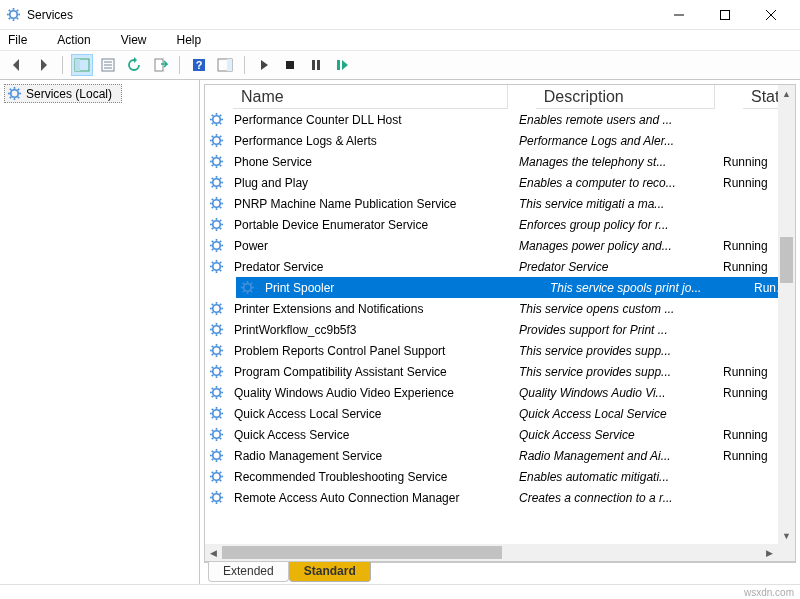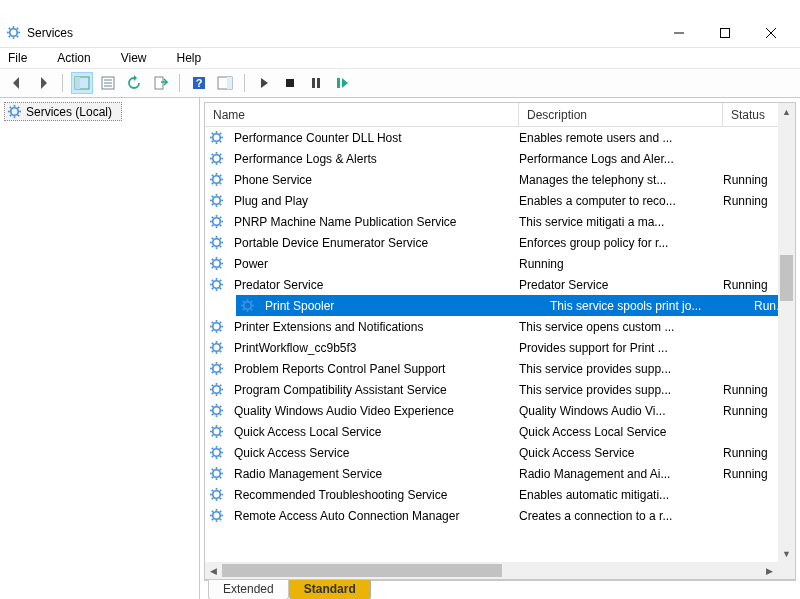--- a/index.html
+++ b/index.html
@@ -10,21 +10,20 @@
     font-size: 12px;
     background: #fff;
     overflow: hidden;
   }
   
   .titlebar {
     height: 30px;
     display: flex; align-items: center;
     padding: 0 6px;
     border-bottom: 1px solid #e5e5e5;
-    margin-top: 18px;
   }
   .titlebar .title {
     flex: 1; display: flex; align-items: center; gap: 6px;
     font-size: 12px; color: #000;
   }
   .titlebar .wincontrols {
     display: flex; align-items: center;
   }
   .winbtn {
     width: 46px; height: 28px;
@@ -104,24 +103,25 @@
   
   .colheaders {
     display: flex;
     height: 24px;
     background: #fff;
     position: relative;
   }
   .colheader {
     display: flex; align-items: center;
     padding: 0 8px;
-    font-size: 12px;
+    font-size: 16px;
     color: #333;
     border-right: 1px solid #e0e0e0;
     border-bottom: 1px solid #e0e0e0;
+    margin-left: 28px;
   }
   .col-name { width: 314px; padding-left: 8px; }
   .col-desc { width: 204px; }
   .col-status { width: 52px; flex:1; }
   
   .rows {
     position: absolute;
     top: 24px; left: 0; right: 0;
     overflow: hidden;
   }
@@ -139,21 +139,21 @@
   .row .cell-name {
     width: 314px;
     display: flex; align-items: center;
     padding-left: 4px;
     gap: 10px;
     white-space: nowrap; overflow: hidden; text-overflow: ellipsis;
   }
   .row .cell-desc {
     width: 204px;
     padding-right: 8px;
-    white-space: nowrap; overflow: hidden; text-overflow: ellipsis;
+    white-space: nowrap; overflow: hidden; text-overflow: ellipsis; font-style: italic;
   }
   .row .cell-status {
     flex: 1;
     padding-right: 6px;
     white-space: nowrap; overflow: hidden; text-overflow: ellipsis;
   }
   
   .gear-icon {
     width: 15px; height: 15px; flex:none;
   }
@@ -522,20 +522,21 @@
     <line x1="1" y1="8" x2="3" y2="8"></line>
                   <line x1="13" y1="8" x2="15" y2="8"></line>
     <line x1="3" y1="3" x2="4.5" y2="4.5"></line>
                   <line x1="11.5" y1="11.5" x2="13" y2="13"></line>
     <line x1="3" y1="13" x2="4.5" y2="11.5"></line>
                   <line x1="11.5" y1="4.5" x2="13" y2="3"></line>
   </g>
               </svg>
               <span>Power</span>
             </div>
+            <div class="cell-desc">Manages power policy and...</div>
             <div class="cell-status">Running</div>
           </div>
           <div class="row">
             <div class="cell-name">
               <svg class="gear-icon" viewBox="0 0 16 16">
   <circle cx="8" cy="8" r="4" fill="none" stroke="#4a90d9" stroke-width="1.8"></circle>
   <g stroke="#4a90d9" stroke-width="1.8">
     <line x1="8" y1="1" x2="8" y2="3"></line>
                   <line x1="8" y1="13" x2="8" y2="15"></line>
     <line x1="1" y1="8" x2="3" y2="8"></line>

